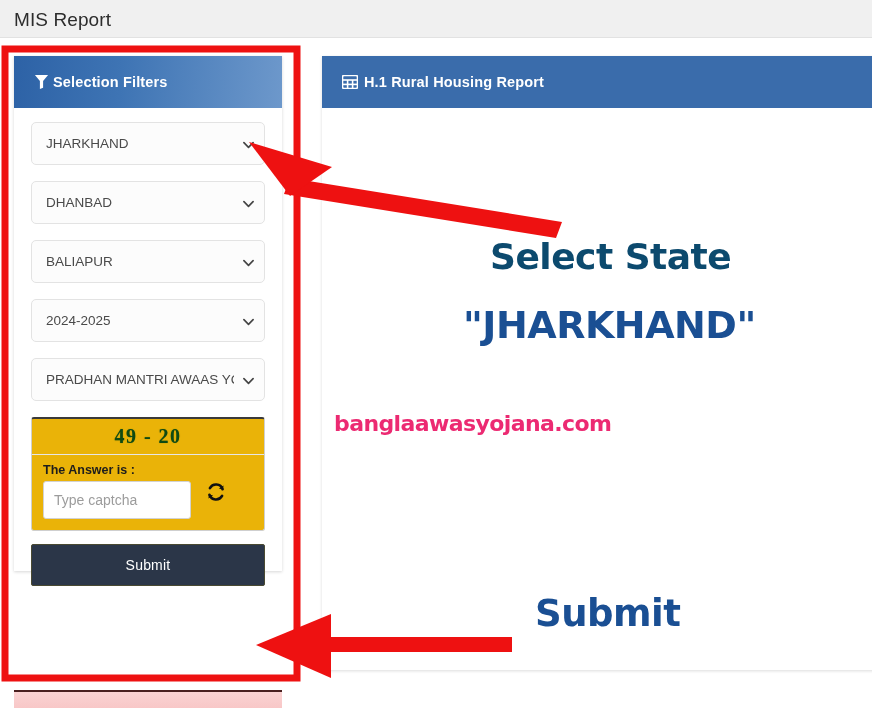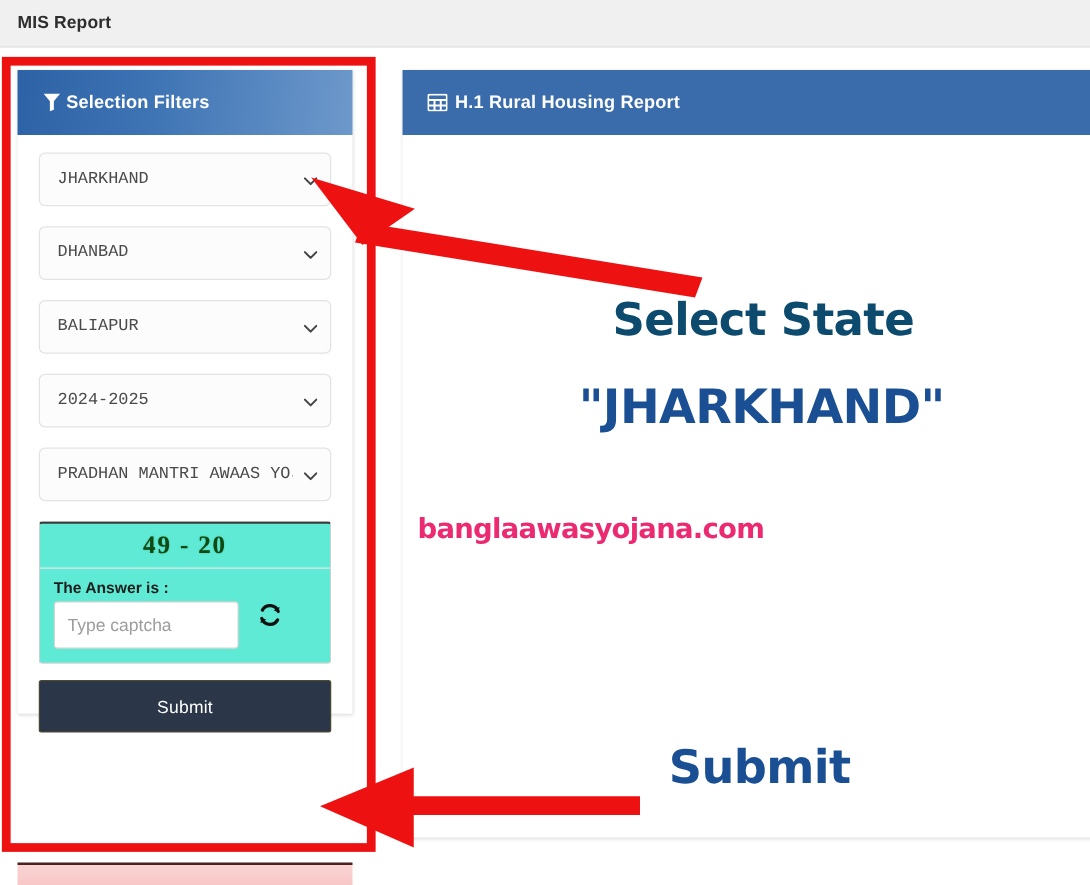--- a/index.html
+++ b/index.html
@@ -24,22 +24,22 @@
   .topbar {
     position: absolute;
     left: 0; top: 0;
     width: 872px; height: 38px;
     background: #f0f0f0;
     border-bottom: 1px solid #e2e2e2;
   }
   .topbar-title {
     position: absolute;
     left: 14px; top: 9px;
-    font-size: 14px;
-    font-weight: bold;
+    font-size: 19px;
+    font-weight: normal;
     color: #2d2d2d;
     letter-spacing: .1px;
   }
 
   
   .filter-card {
     position: absolute;
     left: 14px; top: 56px;
     width: 268px;
     height: 515px;
@@ -77,21 +77,21 @@
     position: relative;
     margin-bottom: 16px;
   }
   .sel {
     width: 100%;
     height: 43px;
     border: 1px solid #e3e3e3;
     border-radius: 5px;
     background: #fcfcfc;
     font-size: 13.5px;
-    font-family: Liberation Mono, monospace;
+    font-family: Liberation Sans, sans-serif;
     color: #4a4a4a;
     padding: 0 30px 0 14px;
     appearance: none;
     -webkit-appearance: none;
     overflow: hidden;
     white-space: nowrap;
     text-overflow: clip;
     line-height: 41px;
   }
   .caret {
@@ -103,21 +103,21 @@
     pointer-events: none;
   }
   .caret svg { display: block; }
 
   
   .captcha-box {
     margin-top: 2px;
     border: 1px solid #cfcfcf;
     border-top: 2px solid #3a3a3a;
     border-radius: 3px;
-    background: #5eead4;
+    background: #eab308;
     overflow: hidden;
   }
   .captcha-code {
     height: 36px;
     display: flex;
     align-items: center;
     justify-content: center;
     font-family: "Liberation Serif", serif;
     font-size: 20px;
     font-weight: bold;

